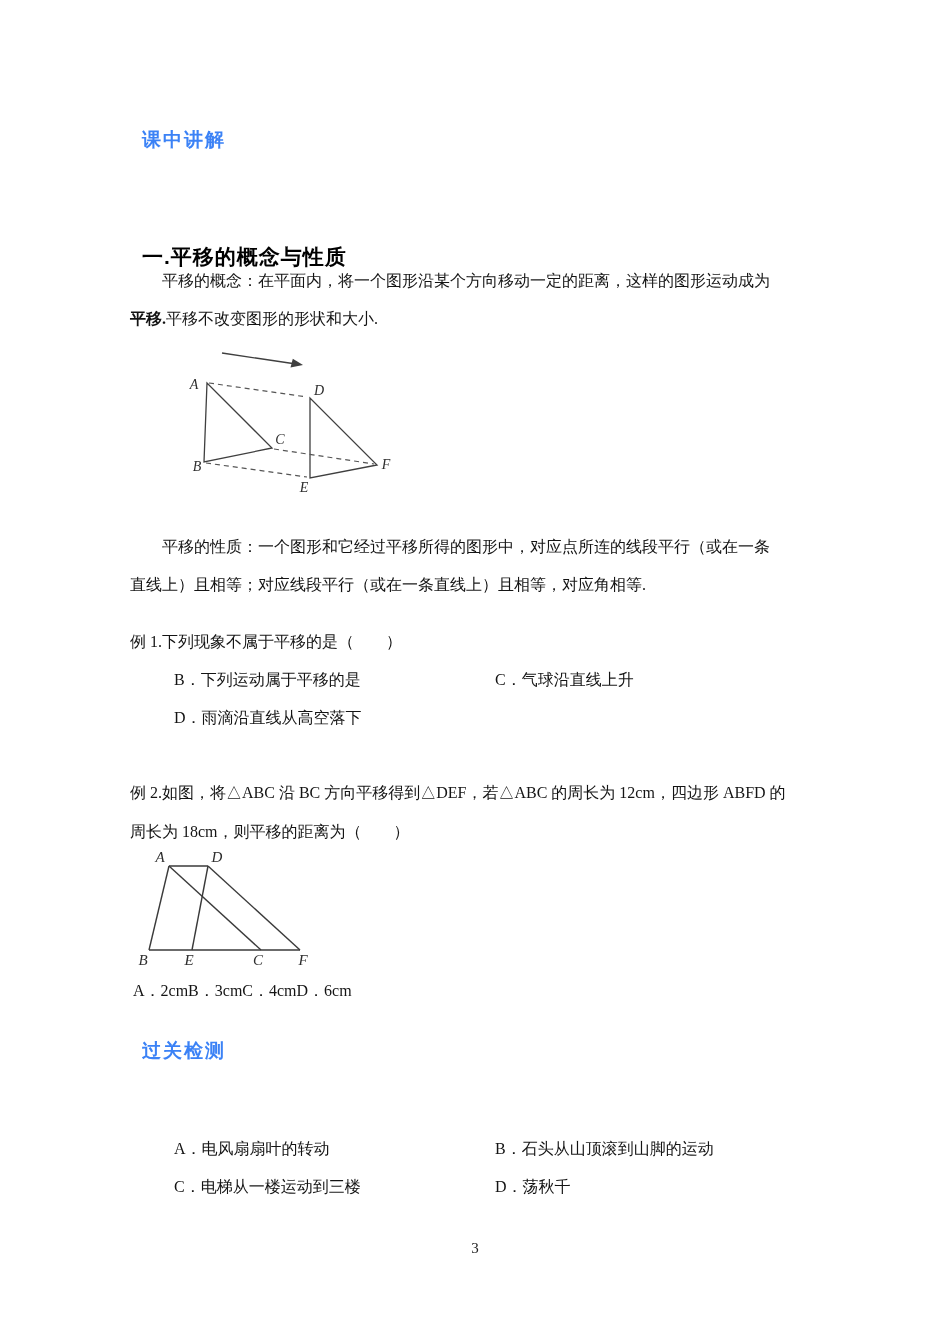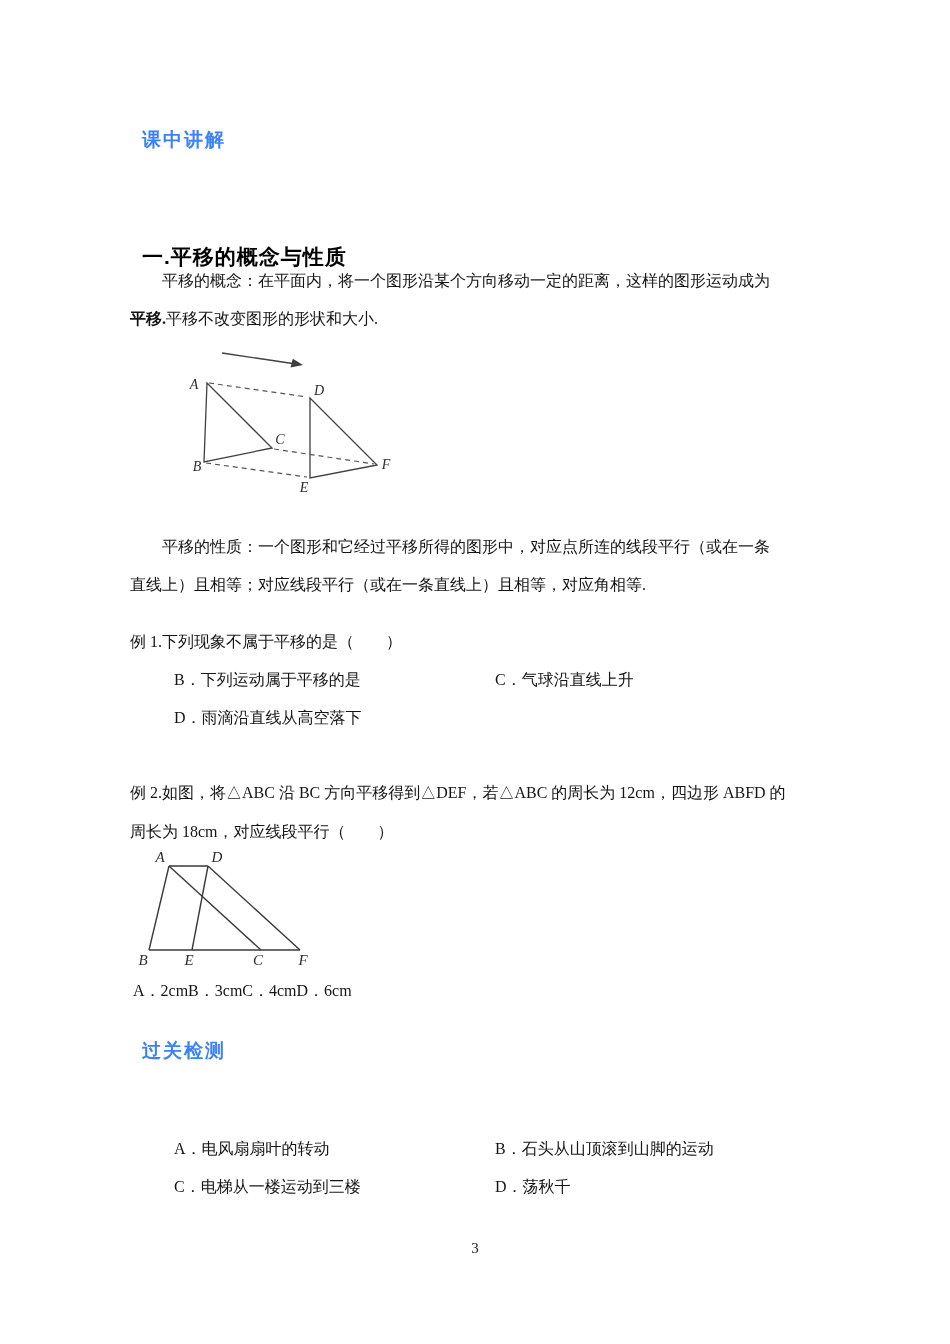--- a/index.html
+++ b/index.html
@@ -94,21 +94,21 @@
 
   <div class="abs stem" style="left:130px;top:630px;">例 1.下列现象不属于平移的是（　　）</div>
   <div class="abs opt-grid" style="left:174px;top:661px;">
     <span>B．下列运动属于平移的是</span>
     <span>C．气球沿直线上升</span>
     <span>D．雨滴沿直线从高空落下</span>
   </div>
 
   <div class="abs stem2" style="left:130px;top:773px;">
     <span style="display:block;">例 2.如图，将△ABC 沿 BC 方向平移得到△DEF，若△ABC 的周长为 12cm，四边形 ABFD 的</span>
-    <span style="display:block;">周长为 18cm，对应线段平行（　　）</span>
+    <span style="display:block;">周长为 18cm，则平移的距离为（　　）</span>
   </div>
 
   <svg class="abs" style="left:135px;top:848px;" width="185" height="124" viewBox="0 0 185 124">
     <line class="fig2-line" x1="34" y1="18" x2="73" y2="18"></line>
     <line class="fig2-line" x1="34" y1="18" x2="14" y2="102"></line>
     <line class="fig2-line" x1="34" y1="18" x2="126" y2="102"></line>
     <line class="fig2-line" x1="73" y1="18" x2="57" y2="102"></line>
     <line class="fig2-line" x1="73" y1="18" x2="165" y2="102"></line>
     <line class="fig2-line" x1="14" y1="102" x2="165" y2="102"></line>
     <text x="25" y="14" font-size="15" text-anchor="middle">A</text>

